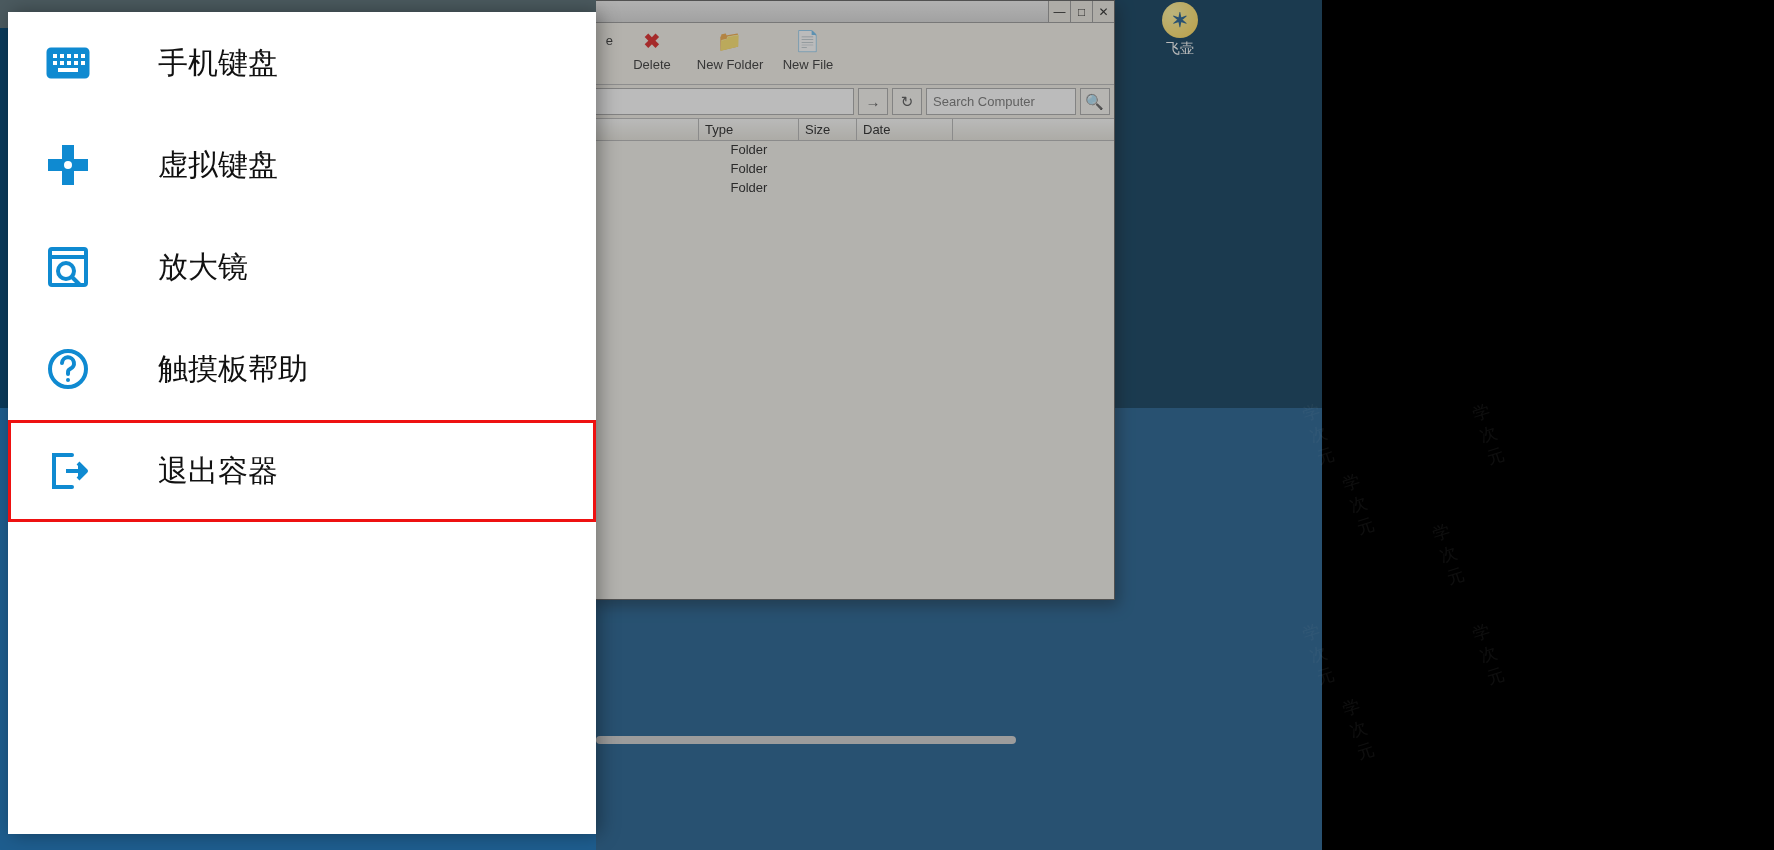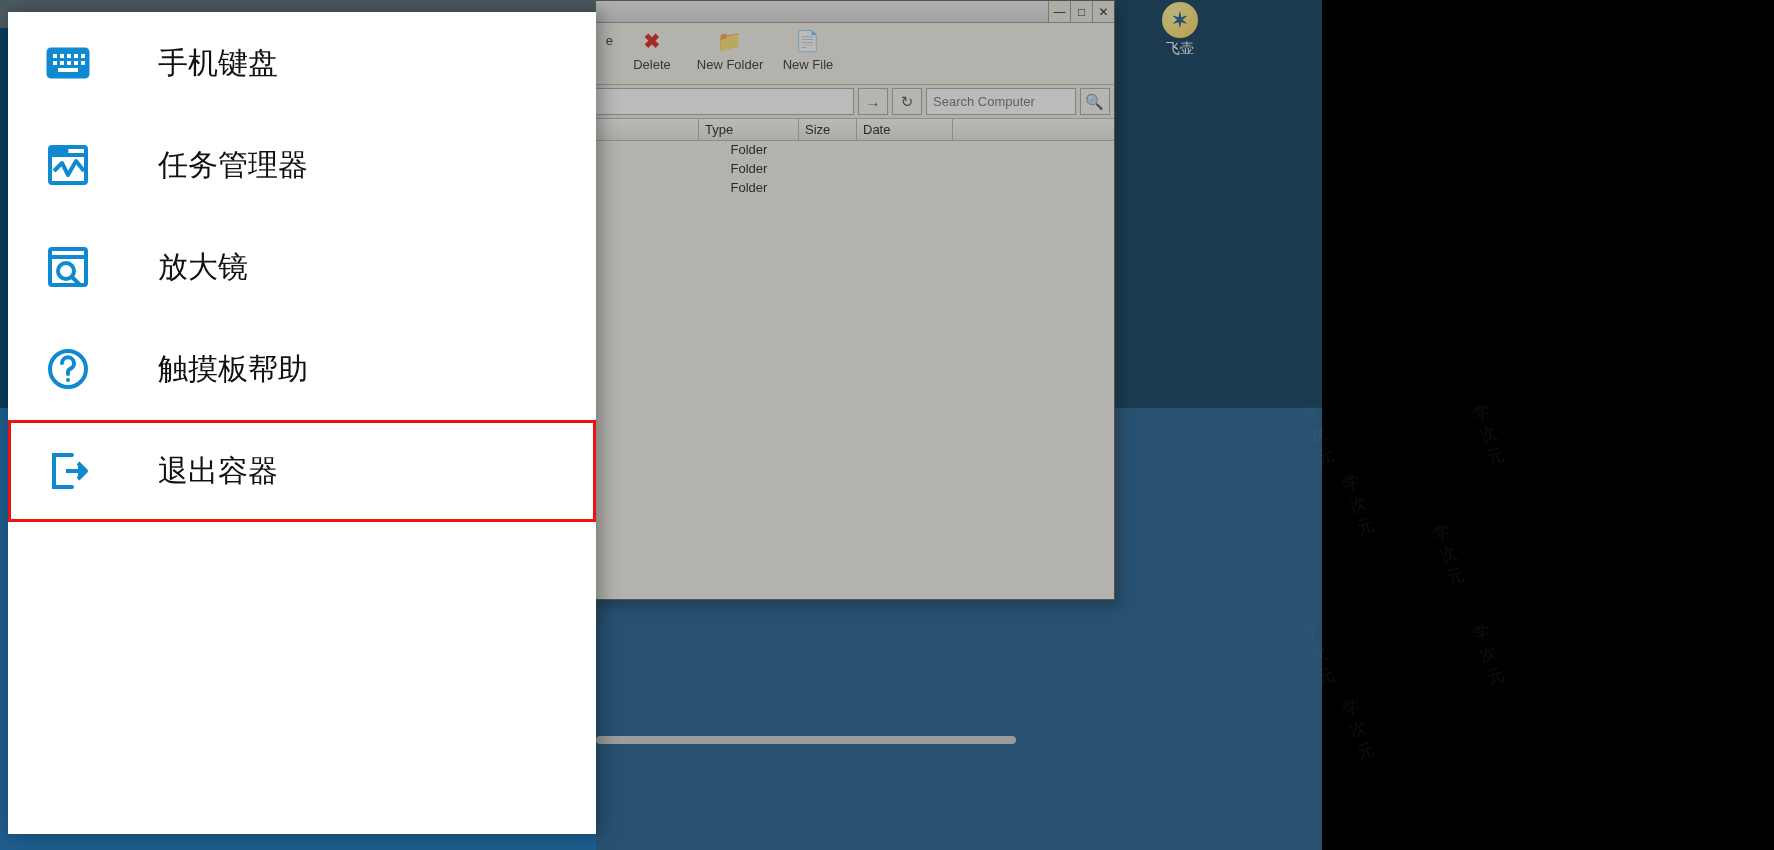--- a/index.html
+++ b/index.html
@@ -300,35 +300,31 @@
             <rect x="23" y="22" width="4" height="4"></rect>
             <rect x="30" y="22" width="4" height="4"></rect>
             <rect x="37" y="22" width="4" height="4"></rect>
           <rect x="14" y="29" width="20" height="4"></rect>
         </g>
       </svg>
     </span>
     <span class="plabel">手机键盘</span>
   </div>
 
-
-
   <div class="item">
     <span class="picon">
-      <svg viewBox="0 0 48 48" fill="none" stroke="#0f8ad1" stroke-width="4">
-        <rect x="6" y="6" width="36" height="36" rx="2"></rect>
-        <line x1="6" y1="14" x2="42" y2="14"></line>
-        <circle cx="11" cy="10" r="1.5" fill="#0f8ad1"></circle>
-          <circle cx="16" cy="10" r="1.5" fill="#0f8ad1"></circle>
-          <circle cx="21" cy="10" r="1.5" fill="#0f8ad1"></circle>
-        <path d="M10 30 L18 22 L24 34 L32 20 L40 30" stroke-linejoin="round"></path>
-      </svg>
-    </span>
-    <span class="plabel">任务管理器</span>
-  </div>
+      <svg viewBox="0 0 48 48">
+          <path fill="#0f8ad1" d="M18 4h12v14h14v12H30v14H18V30H4V18h14z"></path>
+          <circle cx="24" cy="24" r="4" fill="#fff"></circle>
+        </svg>
+    </span>
+    <span class="plabel">虚拟键盘</span>
+  </div>
+
+
 
   <div class="item">
     <span class="picon">
       <svg viewBox="0 0 48 48" fill="none" stroke="#0f8ad1" stroke-width="4">
         <rect x="6" y="6" width="36" height="36" rx="2"></rect>
         <line x1="6" y1="14" x2="42" y2="14"></line>
         <circle cx="22" cy="28" r="8"></circle>
         <line x1="28" y1="34" x2="36" y2="42" stroke-linecap="round"></line>
       </svg>
     </span>

